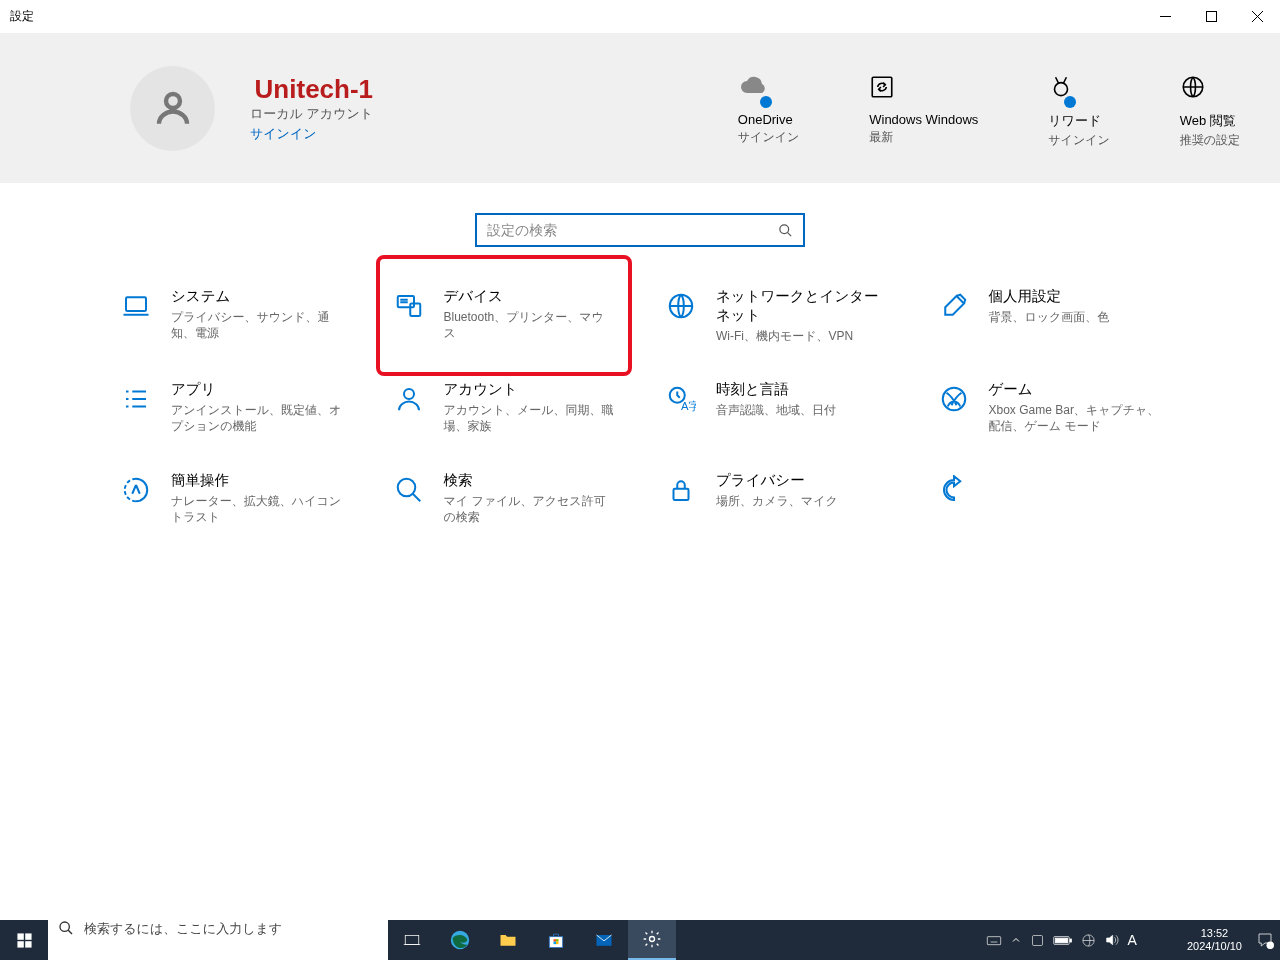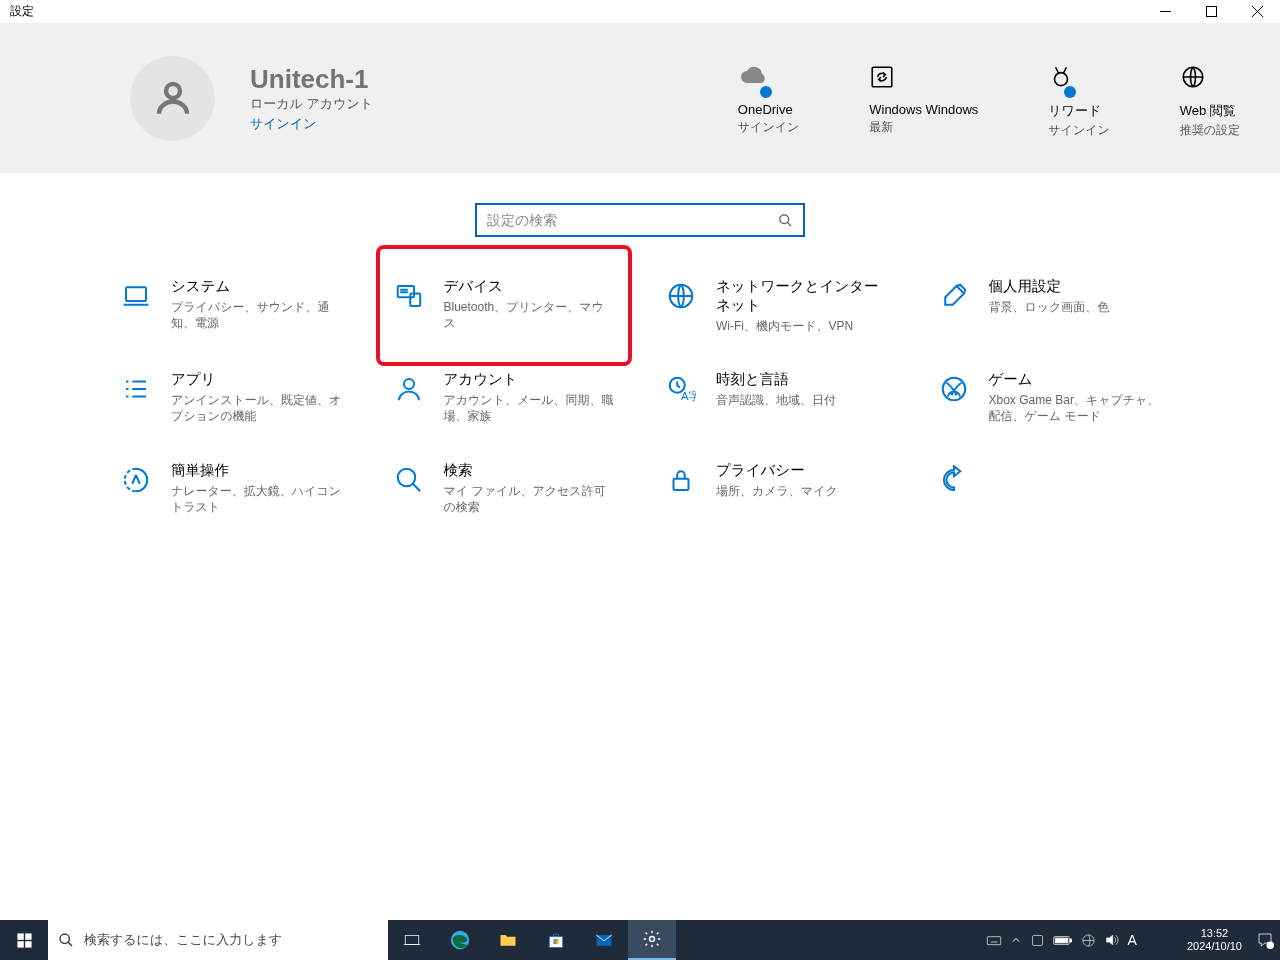--- a/index.html
+++ b/index.html
@@ -1,25 +1,25 @@
 <!DOCTYPE html>
 <html><head>
 <meta charset="utf-8">
 <style>
 * { margin:0; padding:0; box-sizing:border-box; font-family:"Yu Gothic UI","Segoe UI",Meiryo,sans-serif; }
 html,body { width:1280px; height:960px; overflow:hidden; background:#fff; }
-.titlebar { height:23px; display:flex; align-items:center; padding-left:10px; font-size:12px; color:#000; }
+.titlebar { height:33px; display:flex; align-items:center; padding-left:10px; font-size:12px; color:#000; }
 .titlebar .spacer { flex:1; }
 .titlebar .winbtn { width:46px; height:32px; display:flex; align-items:center; justify-content:center; font-size:11px; }
 .titlebar .winbtn svg { width:11px; height:11px; stroke:#000; stroke-width:1; fill:none; }
 .header { background:#f0f0f0; height:150px; display:flex; align-items:center; padding:0 40px 0 130px; }
 .avatar { width:85px; height:85px; border-radius:50%; background:#e4e4e4; display:flex; align-items:center; justify-content:center; margin-right:35px; }
 .avatar svg { width:42px; height:42px; stroke:#777; stroke-width:2.5; fill:none; }
 .user { }
-.user .name { font-size:26px; font-weight:600; color:#737373; }
+.user .name { font-size:26px; font-weight:600; color:#b91c1c;text-align:right; }
 .user .type { font-size:13px; color:#555; margin-top:0; }
 .user .signin { font-size:13px; color:#0067c0; margin-top:2px; }
 .header .spacer { flex:1; }
 .statusgrid { display:flex; gap:70px; }
 .status { display:flex; flex-direction:column; align-items:flex-start; }
 .status .iconwrap { height:38px; display:flex; align-items:center; margin-bottom:6px; }
 .status .label { font-size:13px; color:#000; }
 .status .sub { font-size:12px; color:#555; margin-top:2px; }
 .searchrow { display:flex; justify-content:center; padding-top:30px; padding-bottom:30px; }
 .search { width:330px; height:34px; border:2px solid #0067c0; display:flex; align-items:center; padding:0 10px; }
@@ -28,21 +28,21 @@
 .grid { padding:0 115px; display:grid; grid-template-columns:repeat(4,1fr); gap:16px 40px; }
 .card { display:flex; gap:18px; padding:10px 4px; align-items:flex-start; }
 .card .iconwrap { width:34px; height:34px; display:flex; align-items:center; justify-content:center; flex-shrink:0; margin-top:2px; }
 .card .iconwrap svg { stroke:#0078d4; fill:none; stroke-width:1.6; }
 .card .txt { }
 .card .title { font-size:14.5px; color:#000; margin-bottom:3px; }
 .card .sub { font-size:12px; color:#666; line-height:1.35; }
 .card.highlight { border:4px solid #e81123; border-radius:8px; padding:28px 12px; margin:-22px -12px; }
 .taskbar { position:absolute; bottom:0; left:0; right:0; height:40px; background:#1f2b3a; display:flex; align-items:center; color:#fff; }
 .taskbar .start { width:48px; height:40px; display:flex; align-items:center; justify-content:center; }
-.taskbar .searchbox { flex:0 0 340px; height:40px; background:#fff; color:#444; display:flex; align-items:center; padding:0 10px; font-size:13px; }
+.taskbar .searchbox { flex:0 0 340px; height:40px; background:#fff; color:#444; display:flex; align-items:flex-start; padding:0 10px; font-size:13px; }
 .taskbar .searchbox svg { margin-right:10px; }
 .taskbar .tbtn { width:48px; height:40px; display:flex; align-items:center; justify-content:center; }
 .taskbar .tbtn.active { background:#3a4a5e; border-bottom:2px solid #76b9ed; }
 .taskbar .tray { margin-left:auto; display:flex; align-items:center; gap:8px; padding-right:6px; font-size:11px; }
 .taskbar .tray .clock { text-align:center; line-height:1.15; font-size:11px; padding:0 6px;margin-left:36px; }
 .badge { position:relative; }
 .badge::after { content:''; position:absolute; right:-2px; bottom:-2px; width:12px; height:12px; background:#0078d4; border-radius:50%; }
 </style>
 </head>
 <body>

